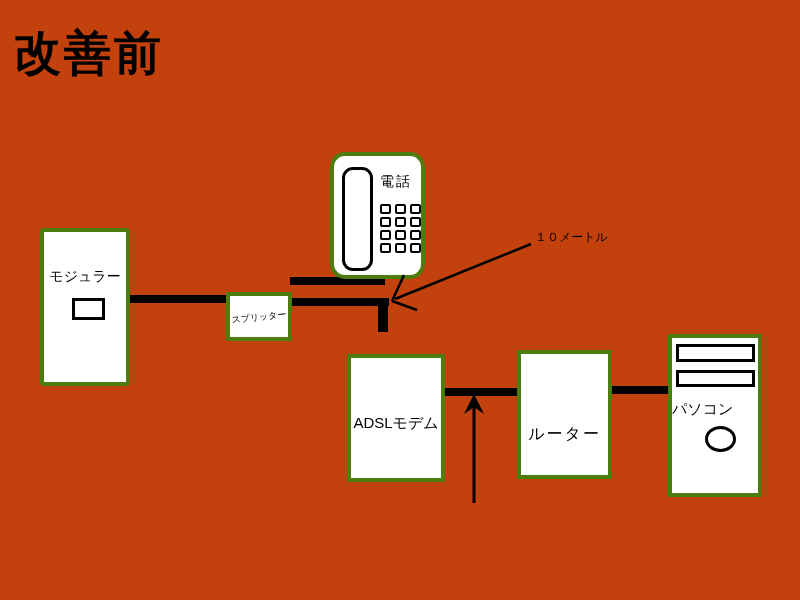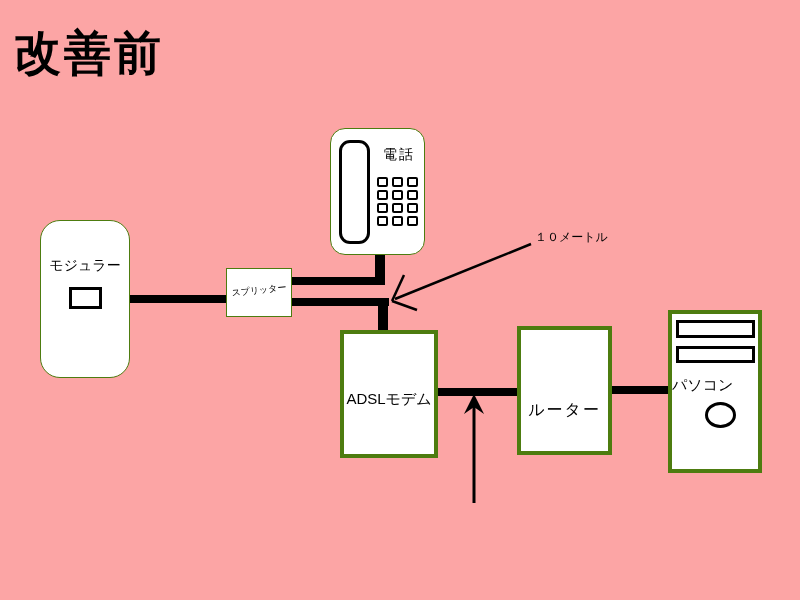--- a/index.html
+++ b/index.html
@@ -2,53 +2,54 @@
 <html><head>
 <meta charset="utf-8">
 <style>
   * { margin: 0; padding: 0; box-sizing: border-box; }
   html, body { background: #ffffff; }
   body { font-family: "Liberation Sans", "DejaVu Sans", sans-serif; }
   .canvas {
     position: relative;
     width: 800px;
     height: 600px;
-    background: #fca5a5;
+    background: #c2410c;
     overflow: hidden;
     color: #000;
   }
   .title {
     position: absolute;
     left: 14px;
     top: 22px;
     font-size: 47px;
     font-weight: bold;
     letter-spacing: 3px;
     color: #000;
   }
   .node {
     position: absolute;
     background: #fff;
-    border: 1px solid #4d7c0f;
+    border: 4px solid #4d7c0f;
+    margin-top: 24px;
   }
   
-  .modular { left: 40px; top: 220px; width: 90px; height: 158px; border-radius: 20px; }
+  .modular { left: 40px; top: 204px; width: 90px; height: 158px; border-radius: 4px; }
   .modular-label { position: absolute; left: 0; right: 0; top: 36px; text-align: center; font-size: 14px; white-space: nowrap; }
   .jack-port { position: absolute; left: 28px; top: 66px; width: 33px; height: 22px; border: 3px solid #000; background: #fff; }
   
   .splitter { left: 226px; top: 268px; width: 66px; height: 49px; }
   .splitter-label { position: absolute; left: 0; right: 0; top: 15px; text-align: center; font-size: 9px; transform: rotate(-6deg); white-space: nowrap; }
   
   .phone { left: 330px; top: 128px; width: 95px; height: 127px; border-radius: 15px; }
   .handset { position: absolute; left: 8px; top: 11px; width: 31px; height: 104px; border: 3px solid #000; border-radius: 11px; background: #fff; }
   .phone-label { position: absolute; right: 9px; top: 17px; font-size: 14px; letter-spacing: 2px; }
   .keypad { position: absolute; left: 46px; top: 48px; width: 42px; display: grid; grid-template-columns: repeat(3, 1fr); gap: 3px; }
   .key { width: 11px; height: 10px; border: 2px solid #000; border-radius: 2px; background: #fff; }
   
-  .modem { left: 340px; top: 330px; width: 98px; height: 128px; border-width: 4px; }
+  .modem { left: 347px; top: 330px; width: 98px; height: 128px; border-width: 4px; }
   .modem-label { position: absolute; left: 0; right: 0; top: 56px; text-align: center; font-size: 15px; white-space: nowrap; }
   .router { left: 517px; top: 326px; width: 95px; height: 129px; border-width: 4px; }
   .router-label { position: absolute; left: 0; right: 0; top: 70px; text-align: center; font-size: 16px; letter-spacing: 2px; white-space: nowrap; }
   
   .pc { left: 668px; top: 310px; width: 94px; height: 163px; border-width: 4px; }
   .bay { position: absolute; left: 4px; width: 79px; border: 3px solid #000; background: #fff; }
   .bay1 { top: 6px; height: 18px; }
   .bay2 { top: 32px; height: 17px; }
   .pc-label { position: absolute; left: 0; right: 0; top: 62px; font-size: 15px; white-space: nowrap; }
   .power-button { position: absolute; left: 33px; top: 88px; width: 31px; height: 26px; border: 3px solid #000; border-radius: 50%; background: #fff; }

